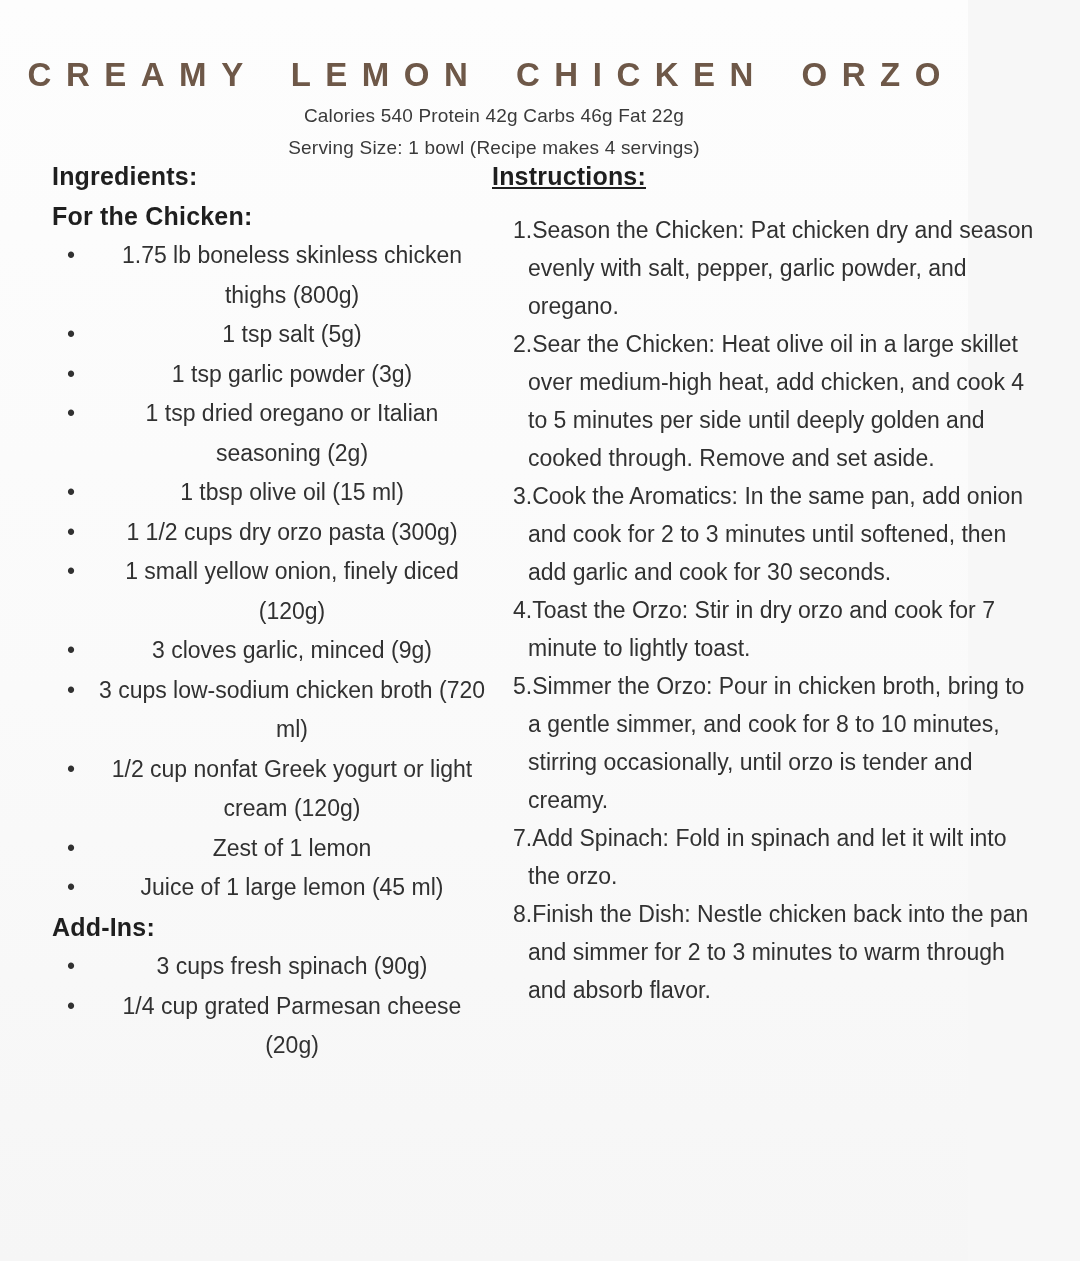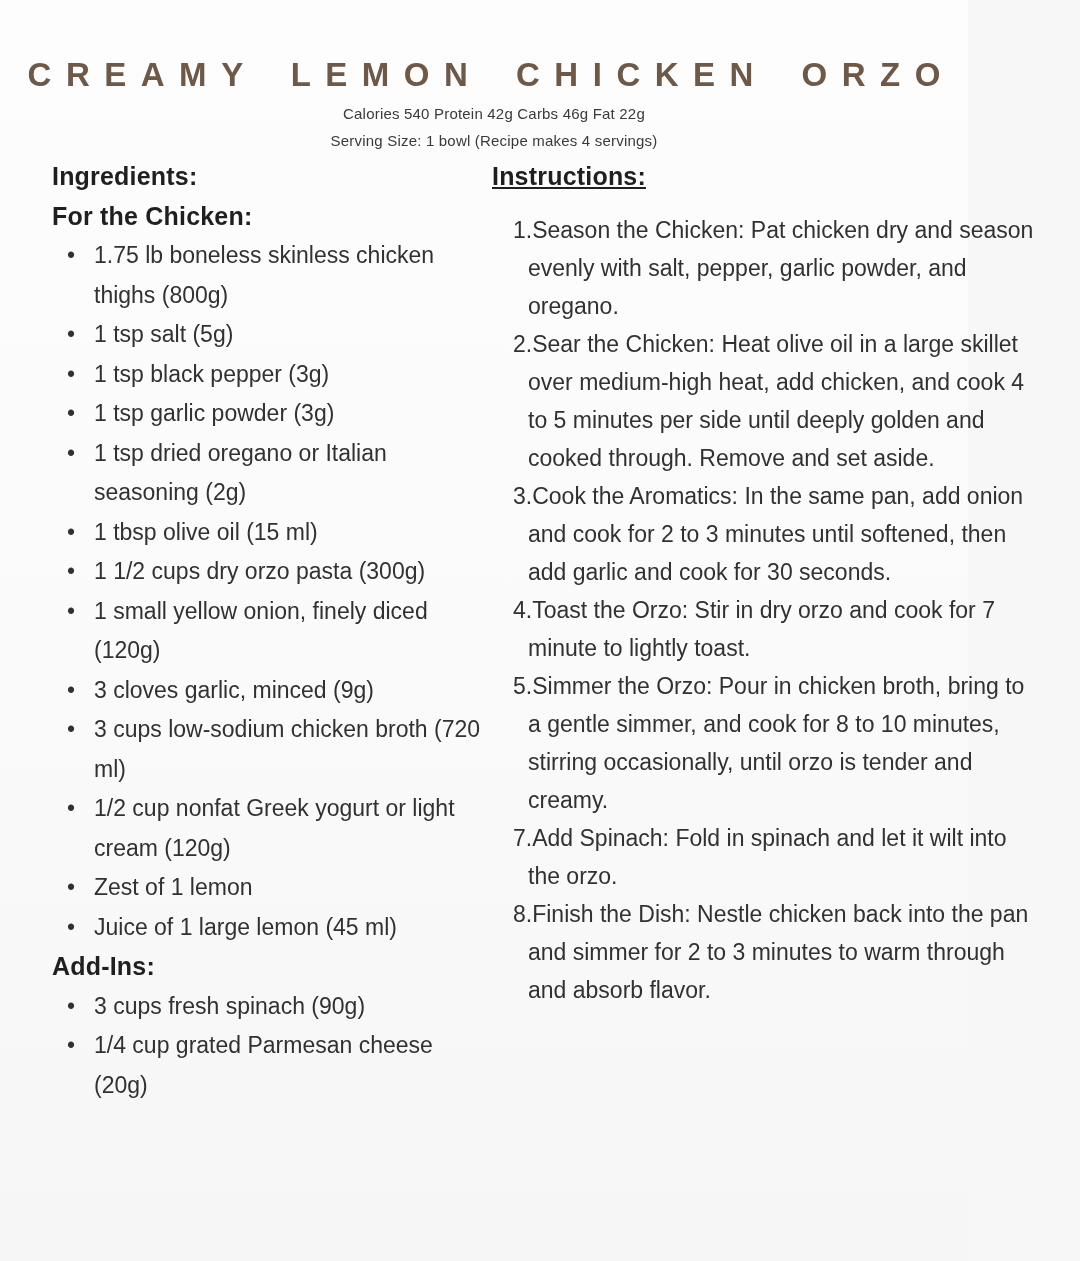--- a/index.html
+++ b/index.html
@@ -26,21 +26,21 @@
     font-size: 33px;
     font-weight: 700;
     color: #6e5848;
     letter-spacing: 0.44em;
     word-spacing: 0.30em;
     text-indent: 0.44em; 
     white-space: nowrap;
   }
   .subline {
     margin: 11px 0 0 0;
-    font-size: 15px;
+    font-size: 19px;
     color: #3a3a3a;
     letter-spacing: 0.2px;
     padding-left: 20px;
   }
   .subline.serving { margin-top: 10px; }
 
   
   .columns { position: absolute; top: 157px; left: 0; width: 1080px; }
   .col { position: absolute; top: 0; }
   .col-left  { left: 52px;  width: 438px; font-size: 23px; line-height: 39.5px; }
@@ -67,20 +67,21 @@
 
   ul.ing-list, ol.step-list {
     list-style: none;
     margin: 0;
     padding: 0;
   }
   li.ing {
     position: relative;
     padding-left: 42px;
     color: #313131;
+    text-align: center;
   }
   li.ing::before {
     content: "\2022";
     position: absolute;
     left: 15px;
     top: 0;
     color: #313131;
   }
   li.step {
     position: relative;
@@ -103,21 +104,20 @@
 
   <main class="columns">
 
     <section class="col col-left">
       <h2 class="sec-heading">Ingredients:</h2>
 
       <h3 class="group-heading">For the Chicken:</h3>
       <ul class="ing-list">
         <li class="ing">1.75 lb boneless skinless chicken thighs (800g)</li>
         <li class="ing">1 tsp salt (5g)</li>
-        <li class="ing">1 tsp black pepper (3g)</li>
         <li class="ing">1 tsp garlic powder (3g)</li>
         <li class="ing">1 tsp dried oregano or Italian seasoning (2g)</li>
         <li class="ing">1 tbsp olive oil (15 ml)</li>
       </ul>
 
       <ul class="ing-list">
         <li class="ing">1 1/2 cups dry orzo pasta (300g)</li>
         <li class="ing">1 small yellow onion, finely diced (120g)</li>
         <li class="ing">3 cloves garlic, minced (9g)</li>
         <li class="ing">3 cups low-sodium chicken broth (720 ml)</li>

